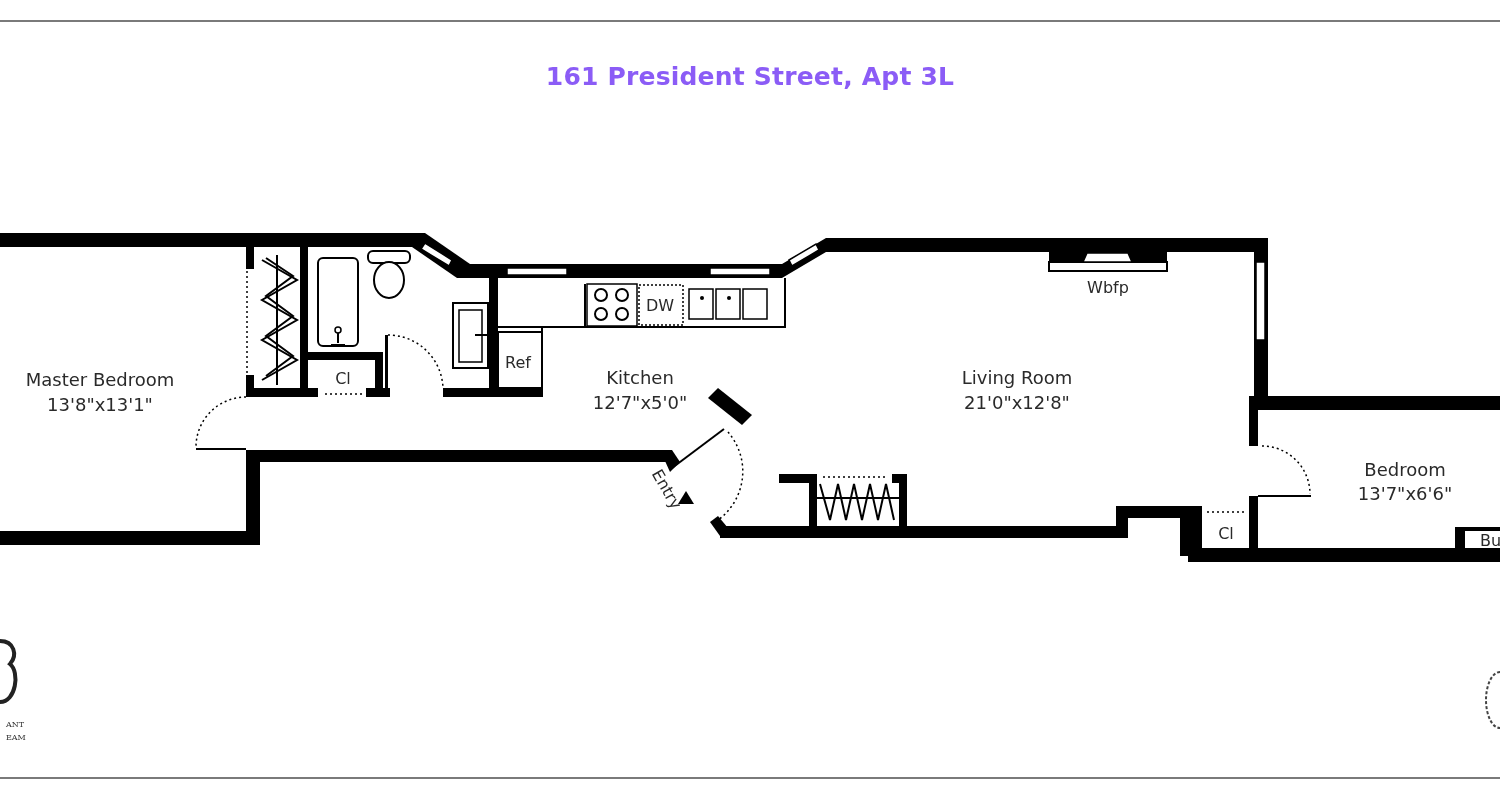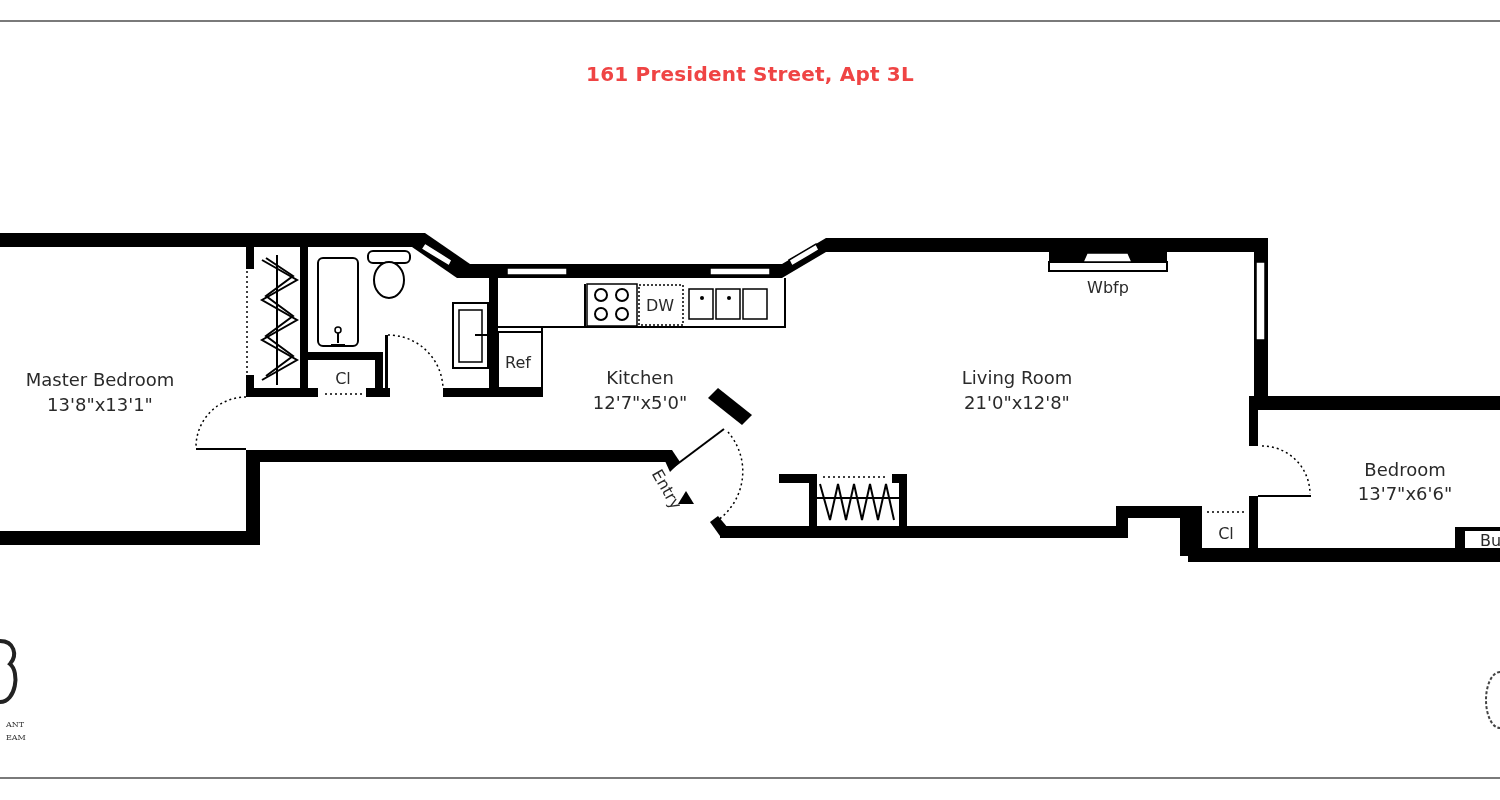--- a/index.html
+++ b/index.html
@@ -1,18 +1,18 @@
 <!DOCTYPE html>
 <html><head>
 <meta charset="utf-8">
 <style>
   html, body { margin: 0; padding: 0; background: #ffffff; }
   body { width: 1500px; height: 800px; position: relative; overflow: hidden; font-family: "DejaVu Sans", sans-serif; }
   .frame-line { position: absolute; left: 0; width: 1500px; height: 2px; background: #7a7a7a; }
-  .title { position: absolute; top: 62px; left: 0; width: 1500px; text-align: center; font-size: 20px; font-weight: bold; color: #ef4444; letter-spacing: 0.2px; }
+  .title { position: absolute; top: 62px; left: 0; width: 1500px; text-align: center; font-size: 25px; font-weight: bold; color: #8b5cf6; letter-spacing: 0.2px; }
   svg.plan { position: absolute; left: 0; top: 0; }
   .room-label { font-family: "DejaVu Sans", sans-serif; font-size: 18px; fill: #2a2a2a; text-anchor: middle; }
   .small-label { font-family: "DejaVu Sans", sans-serif; font-size: 16px; fill: #2a2a2a; text-anchor: middle; }
   .wall { fill: #000; }
   .thin { stroke: #000; stroke-width: 2; fill: none; }
   .dash { stroke: #000; stroke-width: 1.5; fill: none; stroke-dasharray: 2 3; }
 </style>
 </head>
 <body>
 

